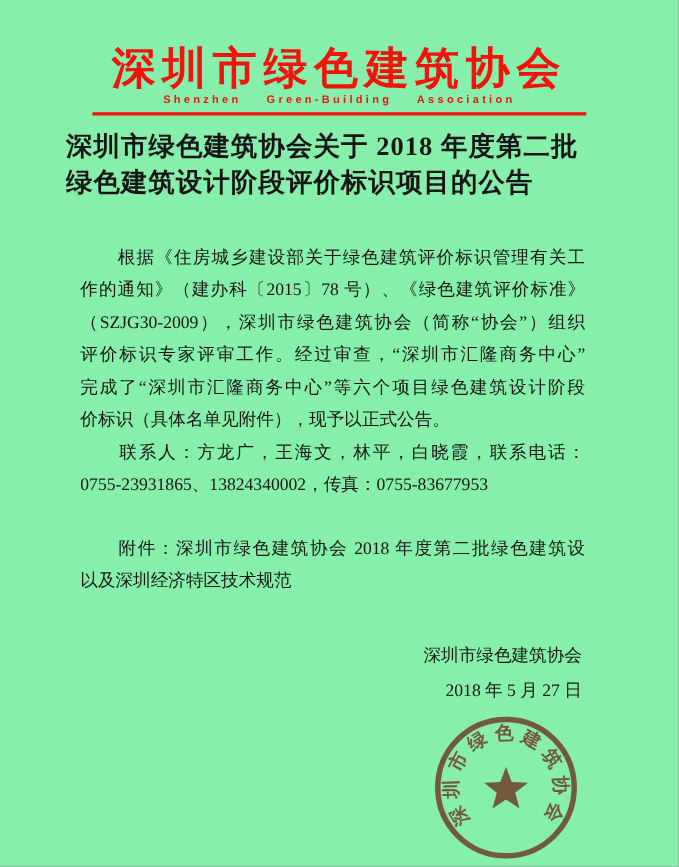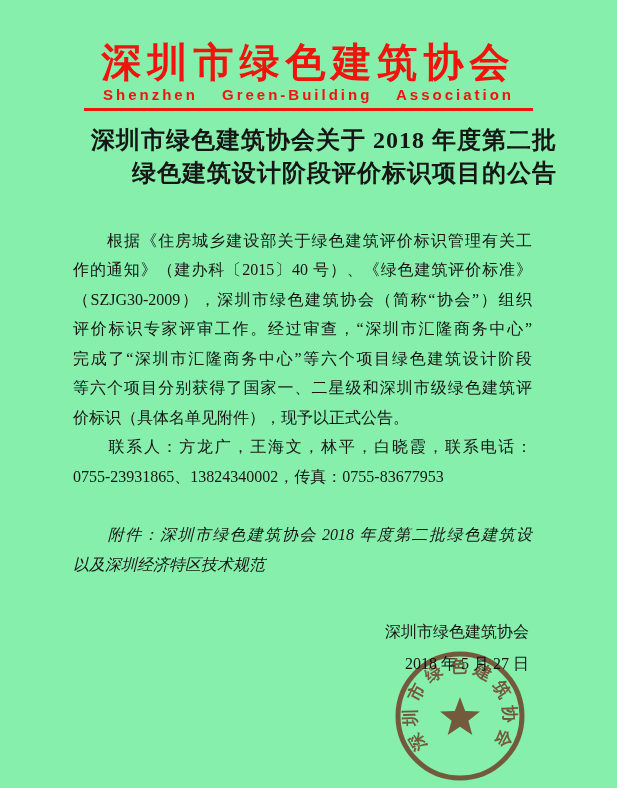--- a/index.html
+++ b/index.html
@@ -26,43 +26,43 @@
     font-size:40px;
     line-height:1.12;
     letter-spacing:6px;
     color:var(--accent,#f0140c);
     white-space:nowrap;
   }
   .org-en{
     margin-top:1px;
     font-family:"Liberation Sans","DejaVu Sans",sans-serif;
     font-weight:bold;
-    font-size:15px;
+    font-size:10px;
     letter-spacing:3px;
     word-spacing:17px;
     color:var(--accent,#f0140c);
     white-space:nowrap;
   }
   
   .doc-title{
     margin:13px 60px 0 60px;
-    text-align:right;
+    text-align:left;
     font-weight:bold;
     font-size:24px;
     line-height:33px;
     letter-spacing:1px;
   }
   
   .body-area{
     margin:36px 85px 0 73px;
     font-size:16px;
     line-height:29.5px;
   }
   .para{margin:0;}
-  .para.gap{margin-top:29px;font-style:italic;}
+  .para.gap{margin-top:29px;}
   .line{
     text-align:justify;
     text-align-last:justify;
     white-space:pre-wrap;
   }
   .line.last{
     text-align-last:left;
   }
   
   .signature{
@@ -98,25 +98,24 @@
   </div>
 
   <div class="doc-title">
     <div>深圳市绿色建筑协会关于 2018 年度第二批</div>
     <div>绿色建筑设计阶段评价标识项目的公告</div>
   </div>
 
   <div class="body-area">
       <div class="para">
         <div class="line">　　根据《住房城乡建设部关于绿色建筑评价标识管理有关工</div>
-        <div class="line">作的通知》（建办科〔2015〕40 号）、《绿色建筑评价标准》</div>
+        <div class="line">作的通知》（建办科〔2015〕78 号）、《绿色建筑评价标准》</div>
         <div class="line">（SZJG30-2009），深圳市绿色建筑协会（简称“协会”）组织</div>
         <div class="line">评价标识专家评审工作。经过审查，“深圳市汇隆商务中心”</div>
         <div class="line">完成了“深圳市汇隆商务中心”等六个项目绿色建筑设计阶段</div>
-        <div class="line">等六个项目分别获得了国家一、二星级和深圳市级绿色建筑评</div>
         <div class="line last">价标识（具体名单见附件），现予以正式公告。</div>
       </div>
       <div class="para">
         <div class="line">　　联系人：方龙广，王海文，林平，白晓霞，联系电话：</div>
         <div class="line last">0755-23931865、13824340002，传真：0755-83677953</div>
       </div>
       <div class="para gap">
         <div class="line">　　附件：深圳市绿色建筑协会 2018 年度第二批绿色建筑设</div>
         <div class="line last">以及深圳经济特区技术规范</div>
       </div>

